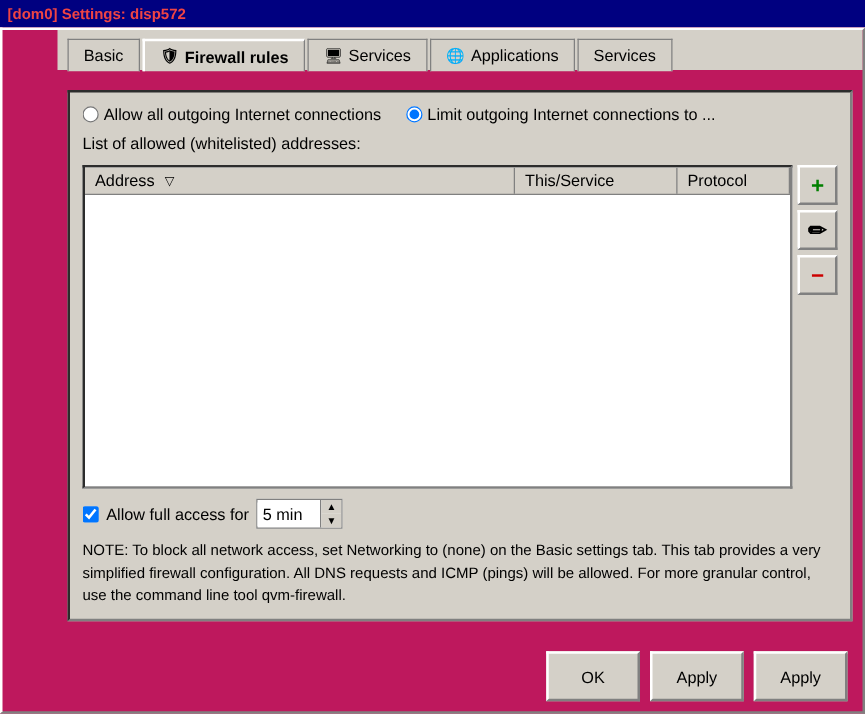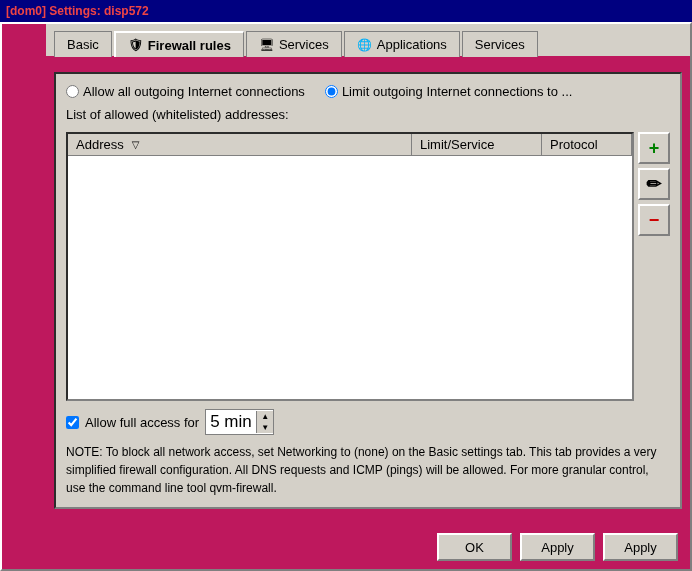--- a/index.html
+++ b/index.html
@@ -155,21 +155,21 @@
     .spinner-wrapper {
       display: flex;
       align-items: center;
       border: 1px solid #808080;
       background: #fff;
     }
     .spinner-input {
       width: 50px;
       border: none;
       padding: 2px 4px;
-      font-size: 17px;
+      font-size: 13px;
       outline: none;
     }
     .spinner-arrows {
       display: flex;
       flex-direction: column;
       border-left: 1px solid #808080;
     }
     .spin-btn {
       width: 16px;
       height: 11px;
@@ -189,21 +189,21 @@
     }
     .bottom-bar {
       display: flex;
       justify-content: flex-end;
       align-items: center;
       padding: 8px 12px;
       gap: 8px;
     }
     .dialog-btn {
       width: 75px;
-      height: 28px;
+      height: 40px;
       background: #d4d0c8;
       border: 2px solid #fff;
       border-right-color: #808080;
       border-bottom-color: #808080;
       cursor: pointer;
       font-size: 13px;
     }
     .filter-icon {
       font-size: 10px;
     }
@@ -252,21 +252,21 @@
     <div class="list-label">List of allowed (whitelisted) addresses:</div>
 
     <div class="table-container">
       <div class="table-wrapper">
         <div class="table-header">
           <div class="th th-address">
             <span>Address</span>
             <span class="filter-icon">▽</span>
           </div>
           <div class="th th-port">
-            <span>Limit/Service</span>
+            <span>This/Service</span>
           </div>
           <div class="th th-protocol">
             <span>Protocol</span>
           </div>
         </div>
         <div class="table-body"></div>
       </div>
 
       <div class="side-buttons">
         <button class="icon-btn btn-add">

